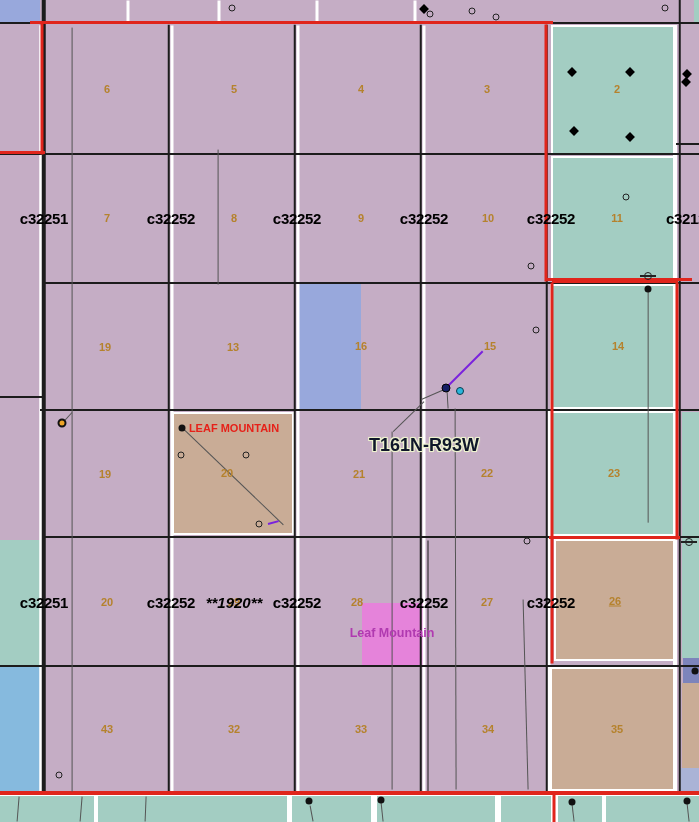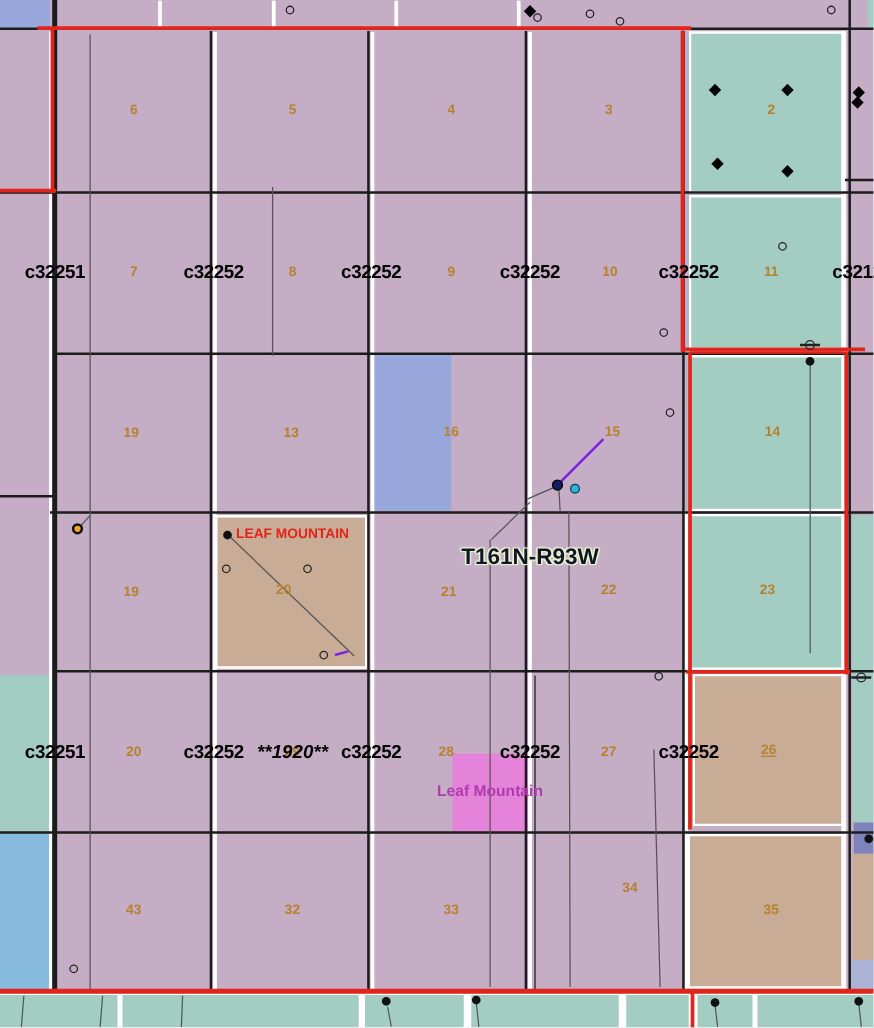--- a/index.html
+++ b/index.html
@@ -174,21 +174,21 @@
     <div class="lab sec" style="left: 487px; top: 473px;">22</div>
     <div class="lab sec" style="left: 614px; top: 473px;">23</div>
     <div class="lab sec" style="left: 107px; top: 602px;">20</div>
     <div class="lab sec" style="left: 234px; top: 602px;">29</div>
     <div class="lab sec" style="left: 357px; top: 602px;">28</div>
     <div class="lab sec" style="left: 487px; top: 602px;">27</div>
     <div class="lab sec" style="left: 615px; top: 601px; text-decoration: underline;">26</div>
     <div class="lab sec" style="left: 107px; top: 729px;">43</div>
     <div class="lab sec" style="left: 234px; top: 729px;">32</div>
     <div class="lab sec" style="left: 361px; top: 729px;">33</div>
-    <div class="lab sec" style="left: 488px; top: 711px; margin-left: 16px;">34</div>
+    <div class="lab sec" style="left: 488px; top: 729px;">34</div>
     <div class="lab sec" style="left: 617px; top: 729px;">35</div>
     <div class="lab case" style="left: 44px; top: 218px;">c32251</div>
     <div class="lab case" style="left: 171px; top: 218px;">c32252</div>
     <div class="lab case" style="left: 297px; top: 218px;">c32252</div>
     <div class="lab case" style="left: 424px; top: 218px;">c32252</div>
     <div class="lab case" style="left: 551px; top: 218px;">c32252</div>
     <div class="lab case" style="left: 686px; top: 218px;">c3212</div>
     <div class="lab case" style="left: 44px; top: 602px;">c32251</div>
     <div class="lab case" style="left: 171px; top: 602px;">c32252</div>
     <div class="lab y1920" style="left: 234px; top: 602px; font-style: italic;">**1920**</div>

